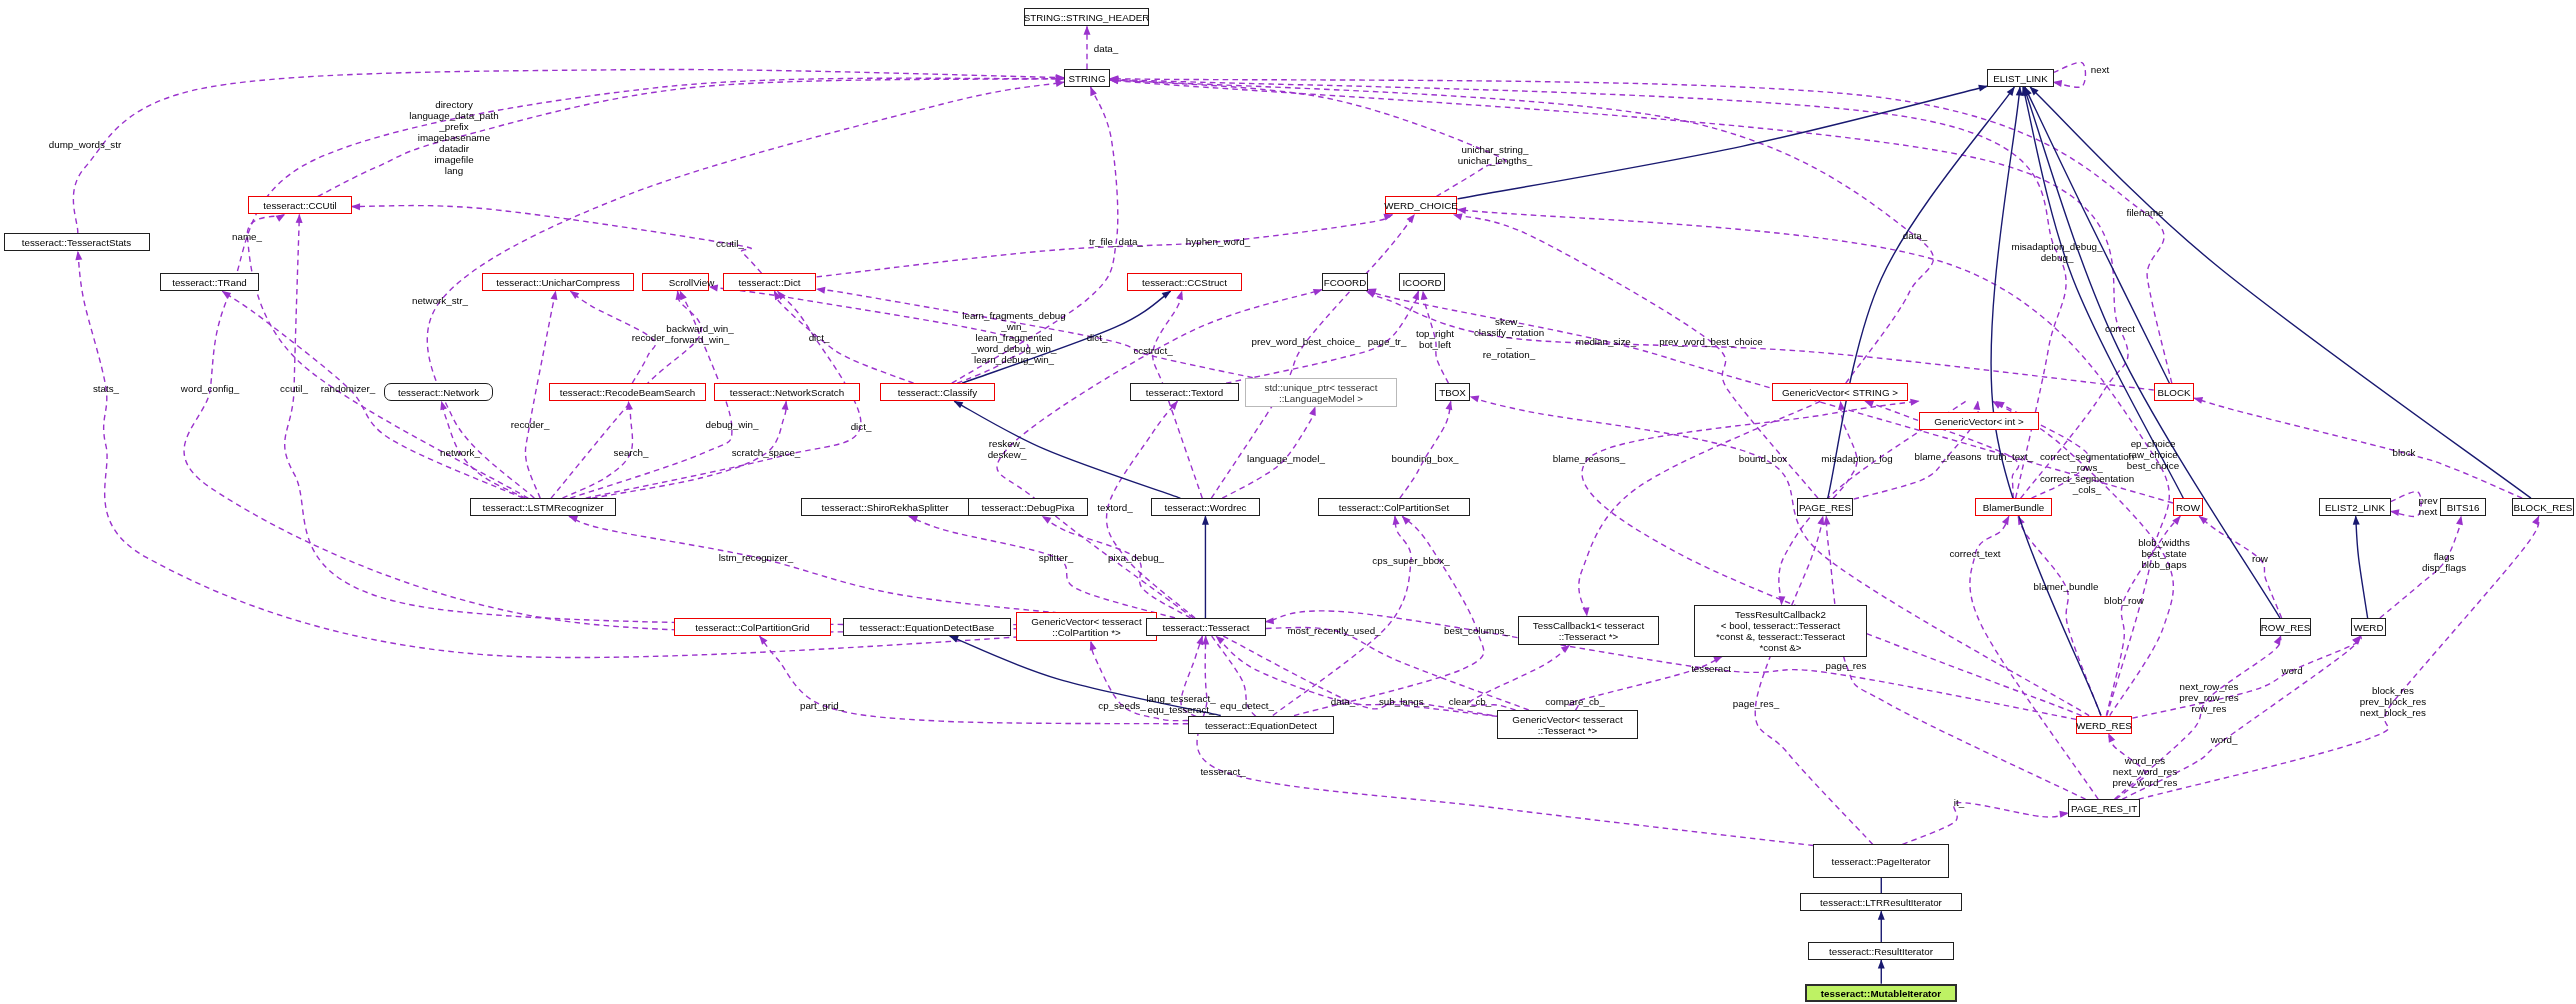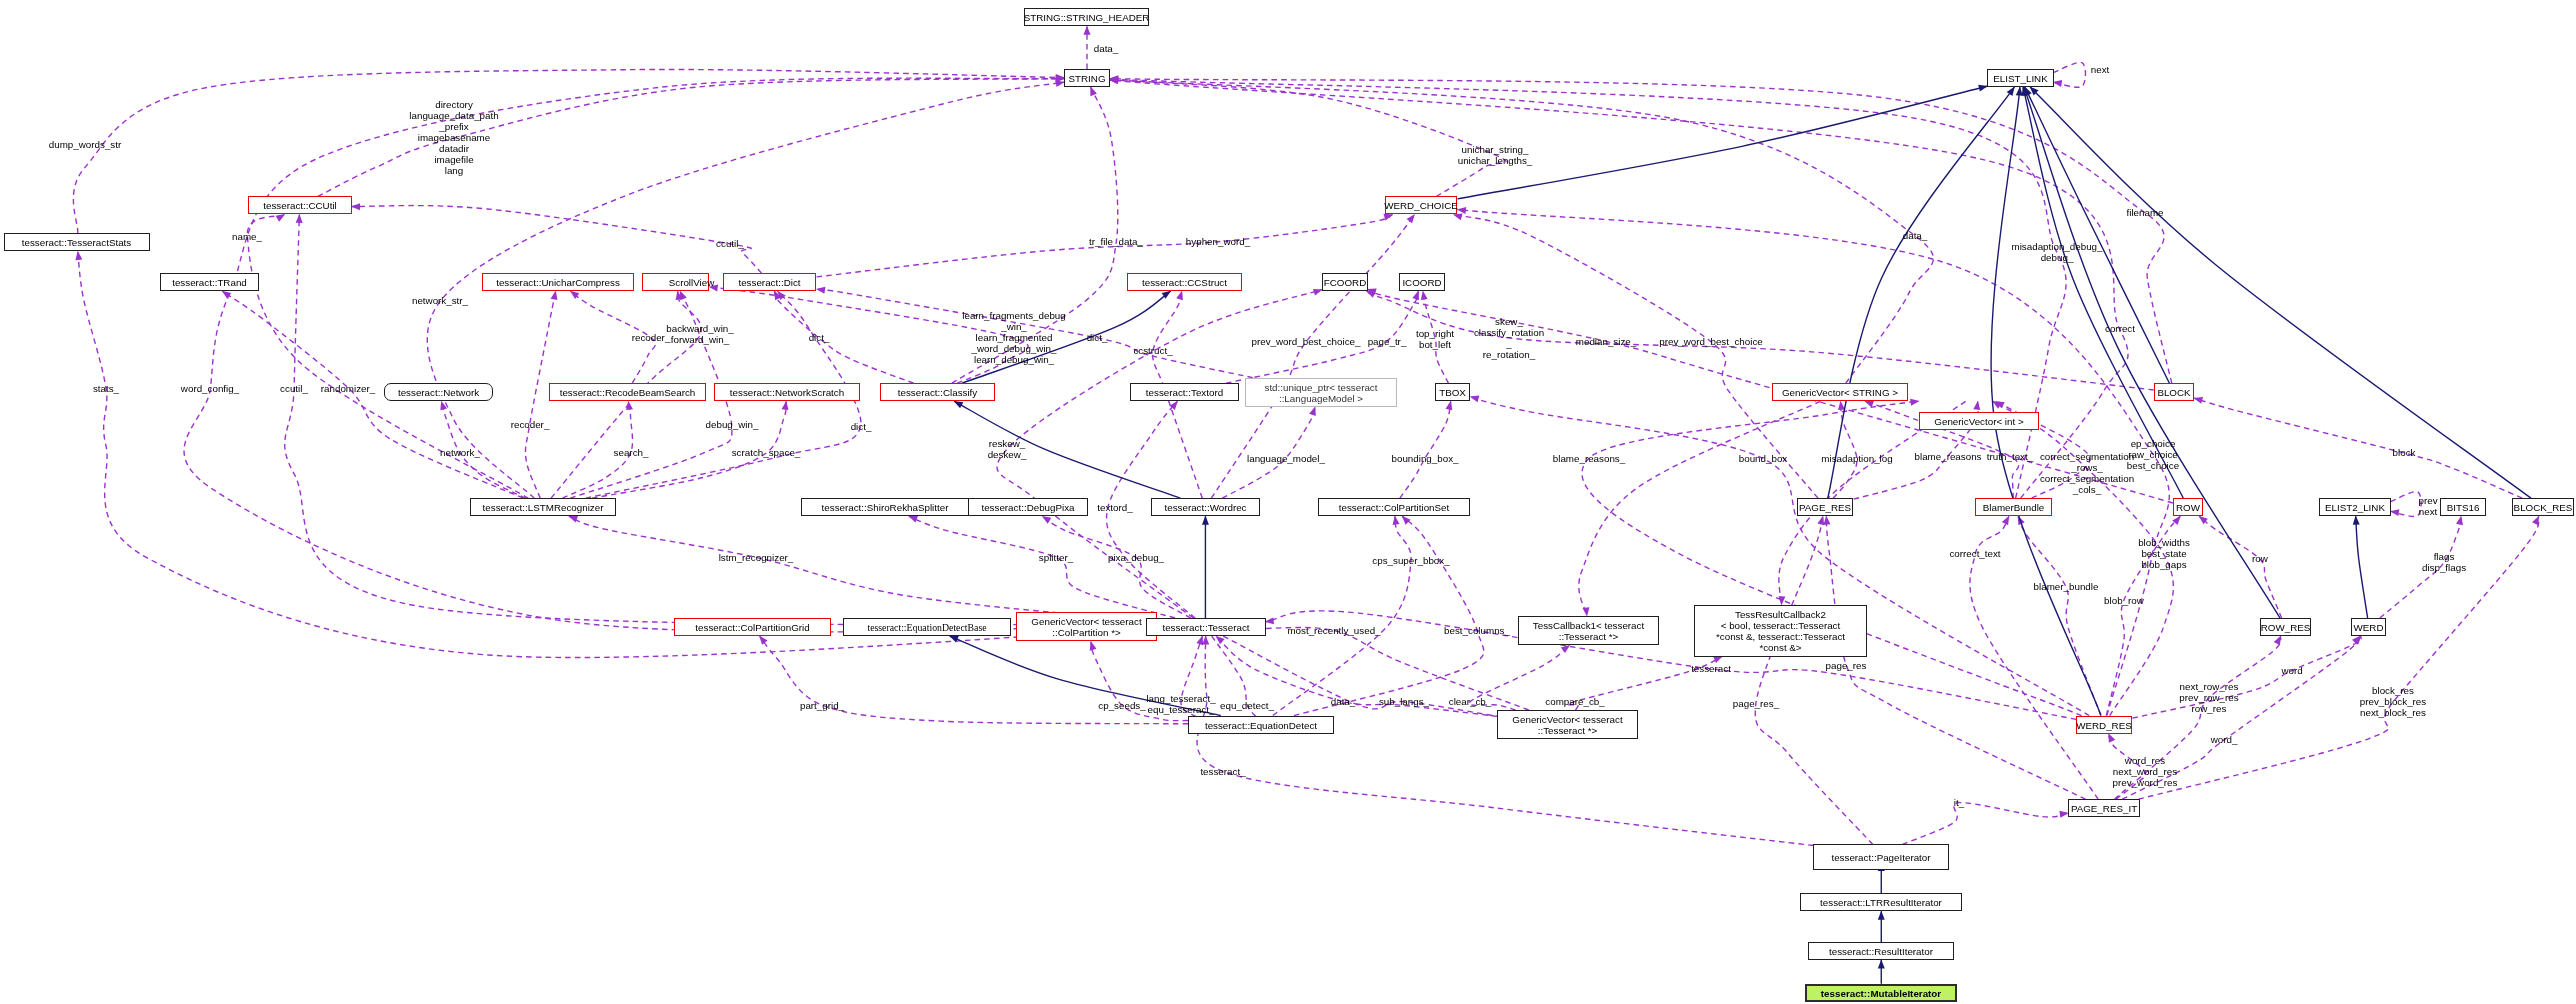--- a/index.html
+++ b/index.html
@@ -156,32 +156,32 @@
     <div class="node " style="left: 968px; top: 498px; width: 120px; height: 18px;">tesseract::DebugPixa</div>
     <div class="node " style="left: 1151px; top: 498px; width: 109px; height: 18px;">tesseract::Wordrec</div>
     <div class="node " style="left: 1318px; top: 498px; width: 152px; height: 18px;">tesseract::ColPartitionSet</div>
     <div class="node " style="left: 1797px; top: 498px; width: 56px; height: 18px;">PAGE_RES</div>
     <div class="node red" style="left: 1975px; top: 498px; width: 77px; height: 18px;">BlamerBundle</div>
     <div class="node red" style="left: 2173px; top: 498px; width: 30px; height: 18px;">ROW</div>
     <div class="node " style="left: 2319px; top: 498px; width: 72px; height: 18px;">ELIST2_LINK</div>
     <div class="node " style="left: 2440px; top: 498px; width: 46px; height: 18px;">BITS16</div>
     <div class="node " style="left: 2512px; top: 498px; width: 62px; height: 18px;">BLOCK_RES</div>
     <div class="node red" style="left: 674px; top: 618px; width: 157px; height: 18px;">tesseract::ColPartitionGrid</div>
-    <div class="node " style="left: 843px; top: 618px; width: 168px; height: 18px; font-family: Liberation Serif, serif;">tesseract::EquationDetectBase</div>
+    <div class="node " style="left: 843px; top: 618px; width: 168px; height: 18px;">tesseract::EquationDetectBase</div>
     <div class="node red" style="left: 1016px; top: 612px; width: 141px; height: 29px;">GenericVector&lt; tesseract<br>::ColPartition *&gt;</div>
     <div class="node " style="left: 1146px; top: 618px; width: 120px; height: 18px;">tesseract::Tesseract</div>
     <div class="node " style="left: 1518px; top: 616px; width: 141px; height: 29px;">TessCallback1&lt; tesseract<br>::Tesseract *&gt;</div>
     <div class="node " style="left: 1694px; top: 605px; width: 173px; height: 52px;">TessResultCallback2<br>&lt; bool, tesseract::Tesseract<br>*const &amp;, tesseract::Tesseract<br>*const &amp;&gt;</div>
     <div class="node " style="left: 2260px; top: 618px; width: 51px; height: 18px;">ROW_RES</div>
     <div class="node " style="left: 2351px; top: 618px; width: 35px; height: 18px;">WERD</div>
     <div class="node " style="left: 1188px; top: 716px; width: 146px; height: 18px;">tesseract::EquationDetect</div>
     <div class="node " style="left: 1497px; top: 710px; width: 141px; height: 29px;">GenericVector&lt; tesseract<br>::Tesseract *&gt;</div>
     <div class="node red" style="left: 2076px; top: 716px; width: 56px; height: 18px;">WERD_RES</div>
     <div class="node " style="left: 2068px; top: 799px; width: 72px; height: 18px;">PAGE_RES_IT</div>
-    <div class="node " style="left: 1813px; top: 844px; width: 136px; height: 26px;">tesseract::PageIterator</div>
+    <div class="node " style="left: 1813px; top: 844px; width: 136px; height: 34px;">tesseract::PageIterator</div>
     <div class="node " style="left: 1800px; top: 893px; width: 162px; height: 18px;">tesseract::LTRResultIterator</div>
     <div class="node " style="left: 1808px; top: 942px; width: 146px; height: 18px;">tesseract::ResultIterator</div>
     <div class="node main" style="left: 1805px; top: 984px; width: 152px; height: 18px;">tesseract::MutableIterator</div>
     <div class="elabel" style="left: 1106px; top: 43px;">data_</div>
     <div class="elabel" style="left: 2100px; top: 64px;">next</div>
     <div class="elabel" style="left: 85px; top: 139px;">dump_words_str</div>
     <div class="elabel" style="left: 454px; top: 99px;">directory<br>language_data_path<br>_prefix<br>imagebasename<br>datadir<br>imagefile<br>lang</div>
     <div class="elabel" style="left: 1495px; top: 144px;">unichar_string_<br>unichar_lengths_</div>
     <div class="elabel" style="left: 247px; top: 231px;">name_</div>
     <div class="elabel" style="left: 1116px; top: 236px;">tr_file_data_</div>

